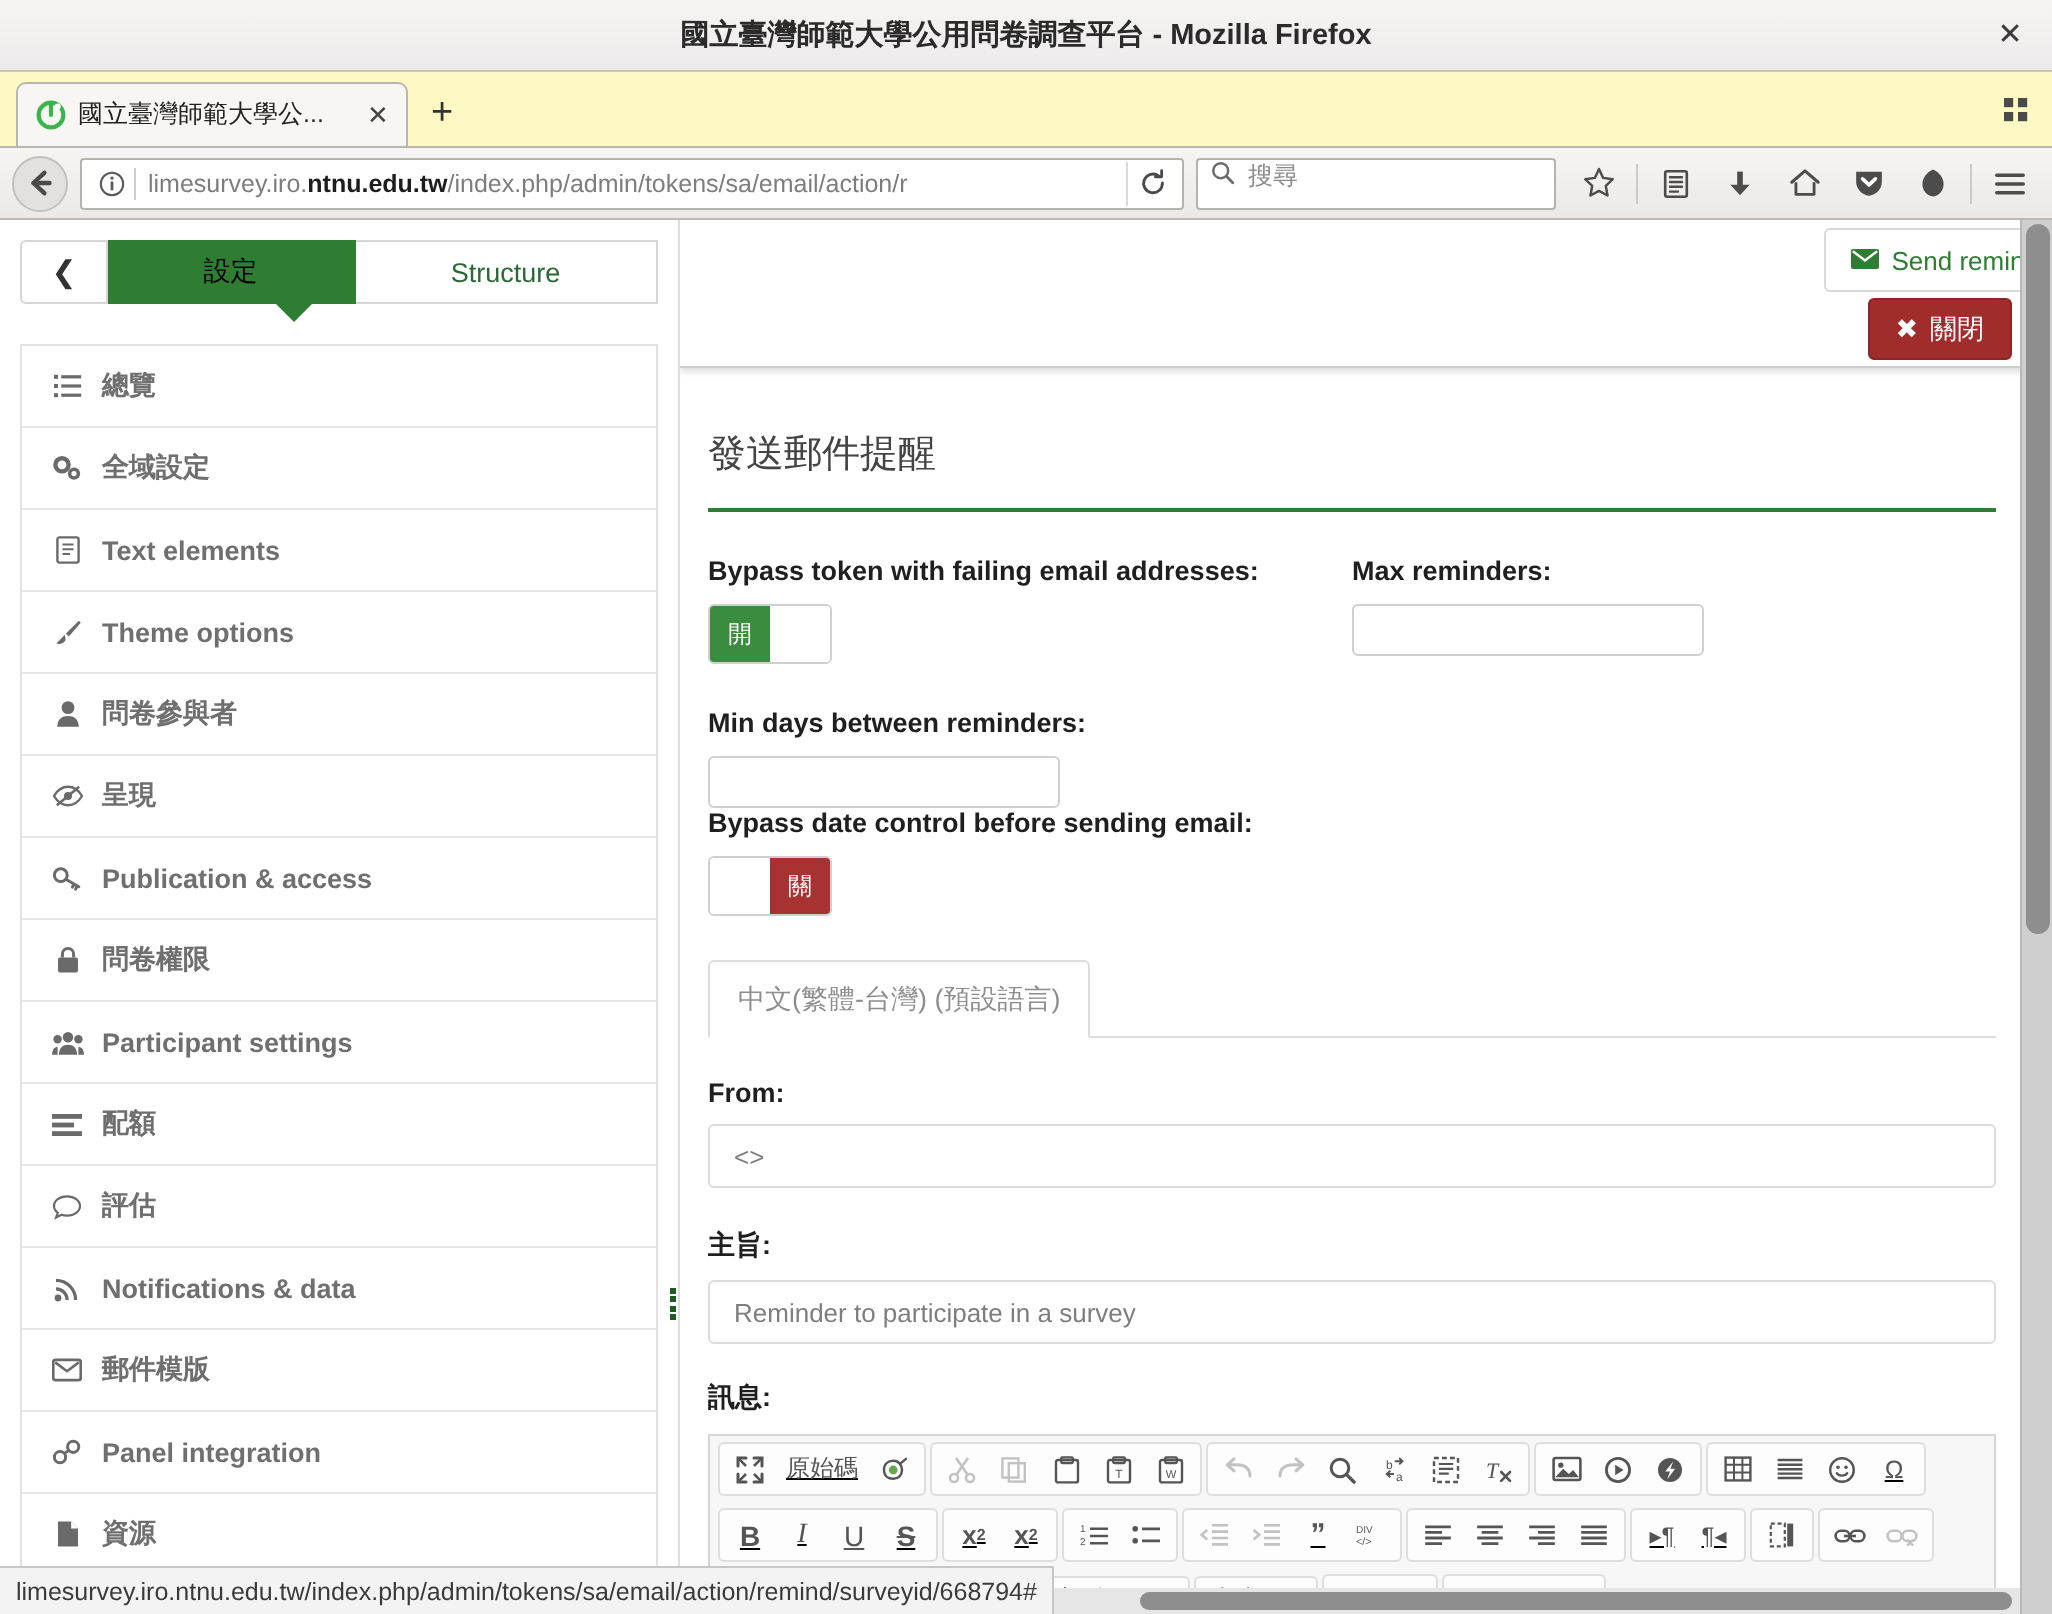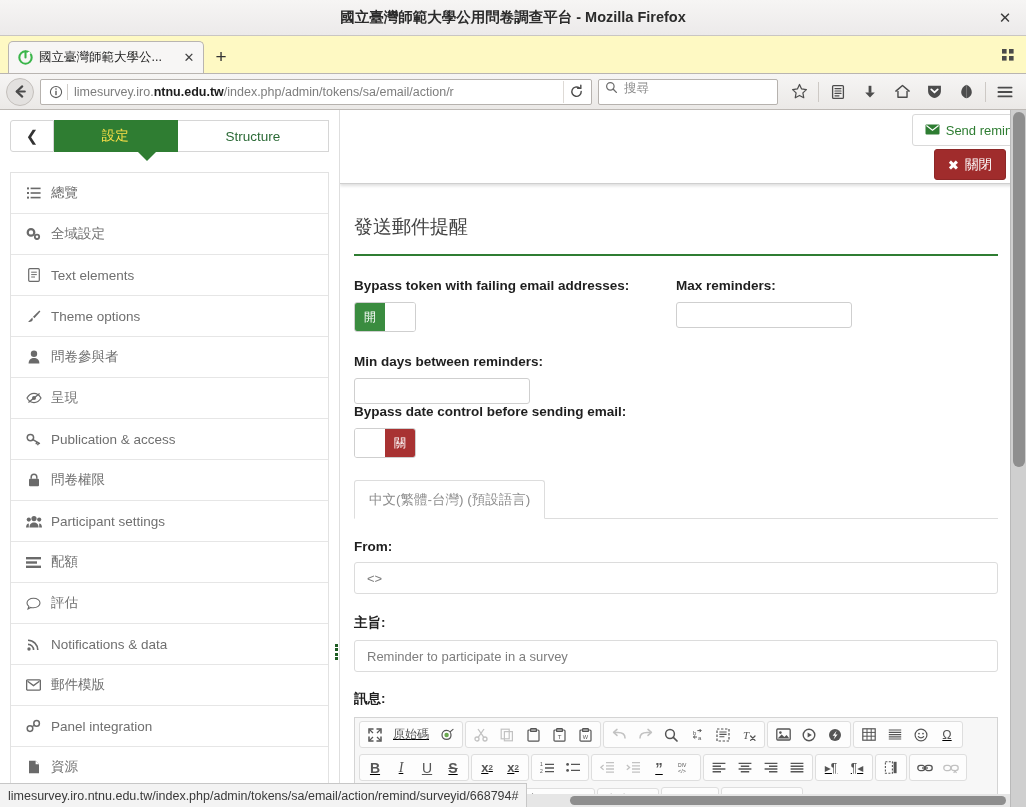--- a/index.html
+++ b/index.html
@@ -154,33 +154,34 @@
     display: flex; align-items: center; justify-content: center;
     font-size: 15px; color: #333; cursor: pointer;
     border-radius: 3px 0 0 3px;
   }
   .side-tabs .stab {
     flex: 1 1 auto; display: flex; align-items: center; justify-content: center;
     font-size: 13.5px; border: 1px solid #d6d6d6; border-left: none;
     background: #fff; color: #2b6a36; cursor: pointer;
   }
   .side-tabs .stab.active {
-    background: #2f7d32; color: #fde047; border-color: #2f7d32;
+    background: #2f7d32; color: #000000; border-color: #2f7d32;
     font-weight: normal;
   }
   .side-tabs .caret {
     position: absolute; left: 128px; bottom: -9px;
     width: 0; height: 0;
     border-left: 9px solid transparent; border-right: 9px solid transparent;
     border-top: 9px solid #2f7d32;
   }
   .side-menu {
     margin: 20px 10px 0 10px;
     border: 1px solid #e2e2e2; border-bottom: none;
     overflow: hidden;
+    font-weight: bold;
   }
   .side-item {
     height: 41px; display: flex; align-items: center;
     gap: 9px; padding: 0 14px;
     border-bottom: 1px solid #e6e6e6;
     font-size: 13.5px; color: #6f6f6f; cursor: pointer;
     background: #fff;
   }
   .side-item .ic {
     width: 17px; flex: 0 0 17px; display: flex; align-items: center;

